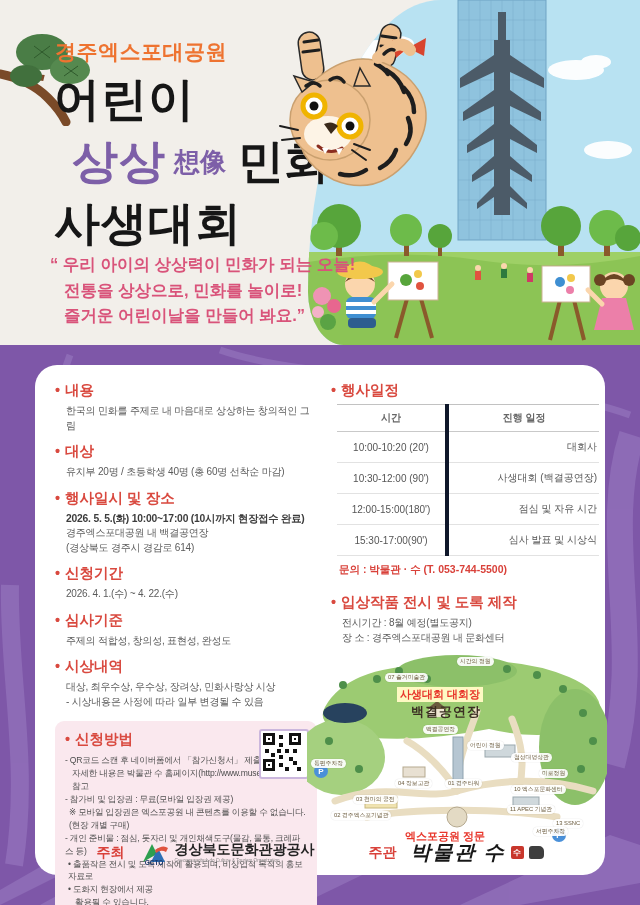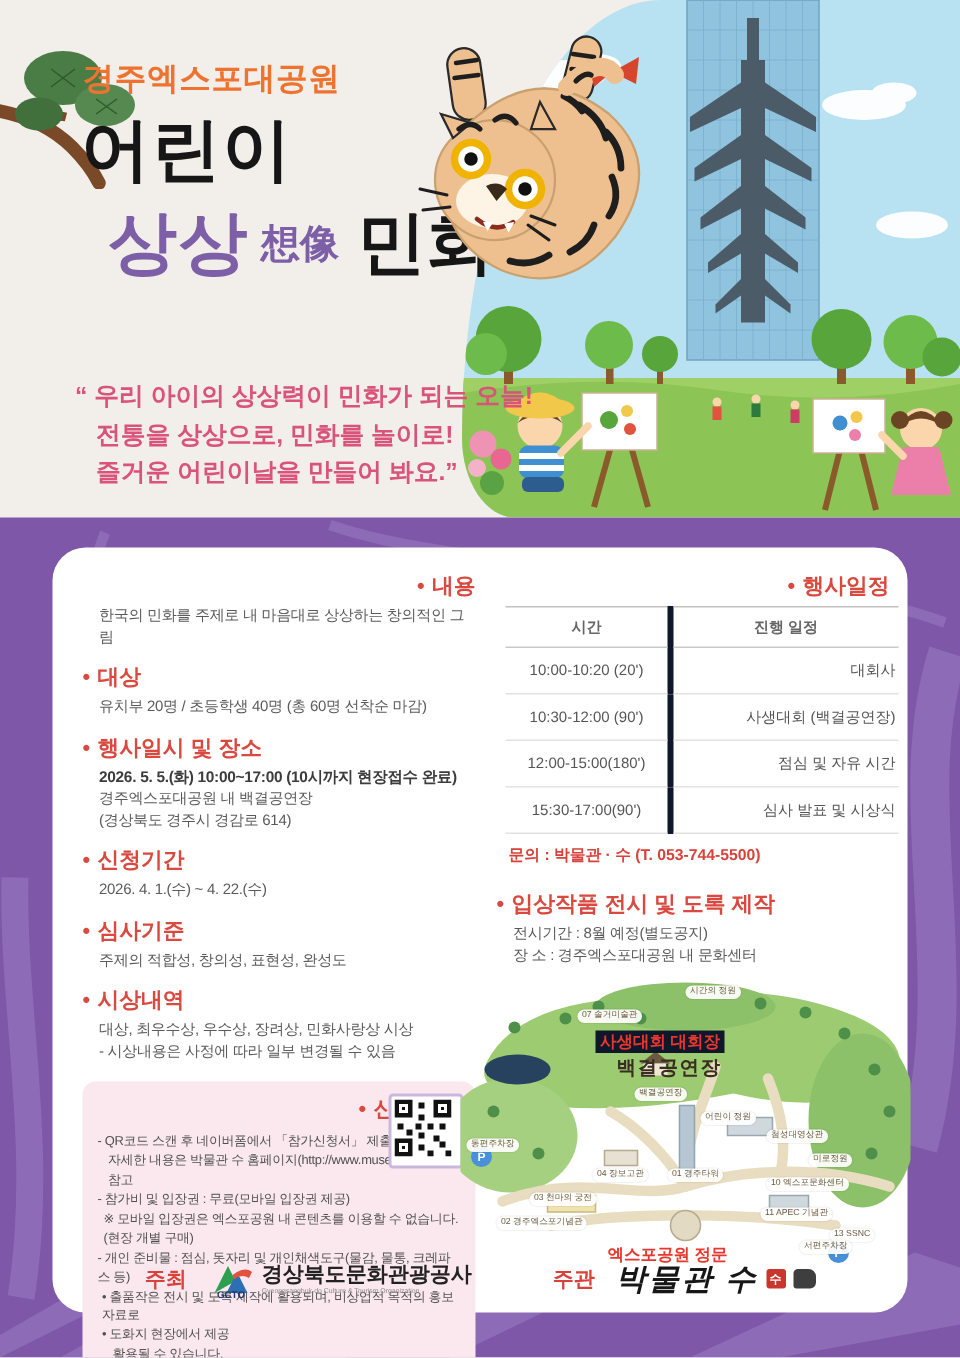--- a/index.html
+++ b/index.html
@@ -24,42 +24,42 @@
   .title3{position:absolute;left:54px;top:200px;}
   .quote{position:absolute;left:50px;top:252px;font-size:16.5px;color:#d9537a;line-height:1.55;font-weight:600;}
   
   .purple{position:absolute;left:0;top:345px;width:640px;height:560px;background:#7e57a8;}
   .decor{position:absolute;left:0;top:0;width:640px;height:560px;}
   .card{position:absolute;left:35px;top:365px;width:570px;height:510px;background:#ffffff;border-radius:22px;z-index:2;}
   
   .col-left{position:absolute;left:20px;top:16px;width:262px;}
   .col-right{position:absolute;left:296px;top:16px;width:262px;}
   .sec-h{font-size:14.5px;font-weight:800;color:#d9493f;margin:9px 0 4px 0;}
-  .sec-h:first-child{margin-top:0;text-align:right;}
+  .sec-h:first-child{margin-top:0;}
   .sec-h .blt{margin-right:5px;}
   .body-t{font-size:10px;color:#5a5a5a;line-height:1.45;margin-left:11px;letter-spacing:-.2px;}
   .body-bold{font-weight:800;color:#3c3c3c;font-size:10.3px;}
   
   .apply-box{position:relative;margin-top:12px;background:#fae8ee;border-radius:9px;padding:9px 10px 9px 10px;}
   .apply-box .sec-h{margin:0 0 5px 0;}
   .apply-line{font-size:8.6px;color:#4f4f4f;line-height:1.5;letter-spacing:-.2px;}
   .qr{position:absolute;right:8px;top:8px;width:42px;height:42px;background:#fff;border:2px solid #cbb7dd;border-radius:3px;padding:2px;}
   
   .tbl{width:100%;border-collapse:collapse;margin-left:6px;margin-top:4px;}
   .tbl th{font-size:10px;color:#666;font-weight:700;border-top:1px solid #c2c2c2;border-bottom:1px solid #c9c9c9;padding:6px 2px;}
   .tbl td{font-size:10px;color:#555;padding:8px 2px;border-bottom:1px solid #e2e2e2;}
   .tbl .c-time{width:42%;text-align:center;border-right:4px solid #0f172a;}
   .tbl .c-ev{padding-left:10px;text-align:right;}
   .contact{font-size:10.5px;font-weight:800;color:#d9413a;margin:7px 0 0 8px;}
   
   .map{position:relative;width:300px;height:196px;margin-left:-24px;margin-top:4px;}
   .map svg{position:absolute;left:0;top:0;}
   .map-chip{position:absolute;font-size:5.8px;color:#6b5b3e;background:rgba(255,255,255,.92);
             border-radius:5px;padding:0 3px;line-height:1.6;white-space:nowrap;box-shadow:0 0 1px rgba(0,0,0,.25);}
-  .map-venue-hl{position:absolute;font-size:11px;font-weight:900;color:#e8372c;background:#0f172a;padding:0 3px;white-space:nowrap;}
+  .map-venue-hl{position:absolute;font-size:11px;font-weight:900;color:#e8372c;background:#fef9c3;padding:0 3px;white-space:nowrap;}
   .map-venue{position:absolute;font-size:13px;font-weight:900;color:#3a2e22;white-space:nowrap;letter-spacing:1px;}
   .map-gate{position:absolute;font-size:11px;font-weight:900;color:#e8372c;white-space:nowrap;}
   
   .footer{position:absolute;left:0;bottom:9px;width:100%;display:flex;justify-content:center;align-items:center;gap:14px;}
   .f-label{font-size:14px;font-weight:700;color:#d9413a;}
   .host{display:flex;align-items:center;gap:6px;margin-right:40px;}
   .host-name{font-size:14px;font-weight:900;color:#222;line-height:1;}
   .host-sub{font-size:4.6px;color:#888;margin-top:2px;}
   .org{display:flex;align-items:center;gap:5px;}
   .org-name{font-family:"Liberation Serif","DejaVu Serif",serif;font-style:italic;font-weight:700;font-size:20px;color:#171717;letter-spacing:2px;}
@@ -270,20 +270,21 @@
     </svg>
   </div>
 
   <div class="park-name">경주엑스포대공원</div>
   <div class="title1 t-big">어린이</div>
   <div class="title2">
     <span class="t-big t-purple">상상</span>
     <span class="t-hanja">想像</span>
     <span class="t-big">민화</span>
   </div>
+  <div class="title3 t-big">사생대회</div>
   <div class="quote">
     <div>“ 우리 아이의 상상력이 민화가 되는 오늘!</div>
     <div style="margin-left:14px">전통을 상상으로, 민화를 놀이로!</div>
     <div style="margin-left:14px">즐거운 어린이날을 만들어 봐요.”</div>
   </div>
 </div>
 
 <div class="purple">
   <svg class="decor" viewBox="0 0 640 560">
     <g stroke="#9a7cc2" fill="none" opacity="0.55">

